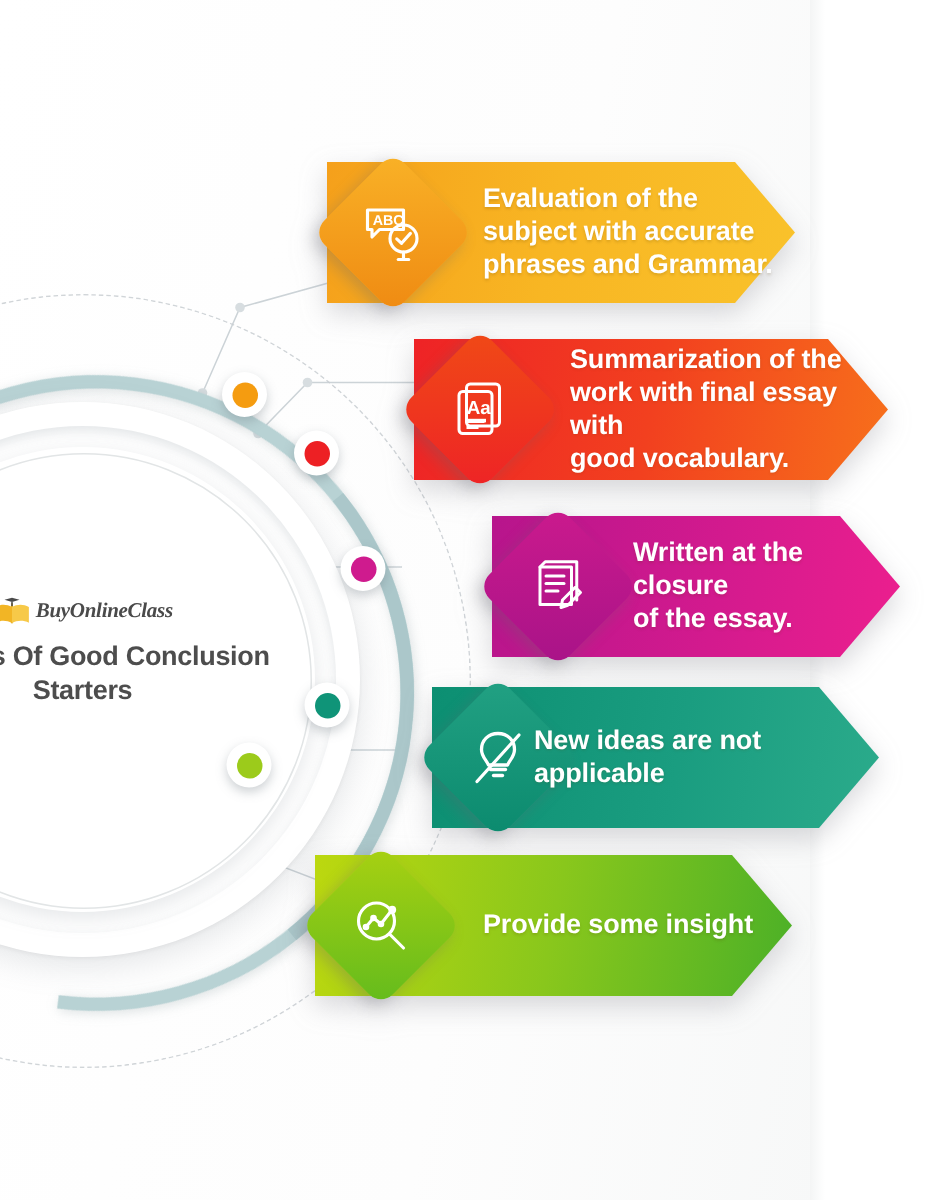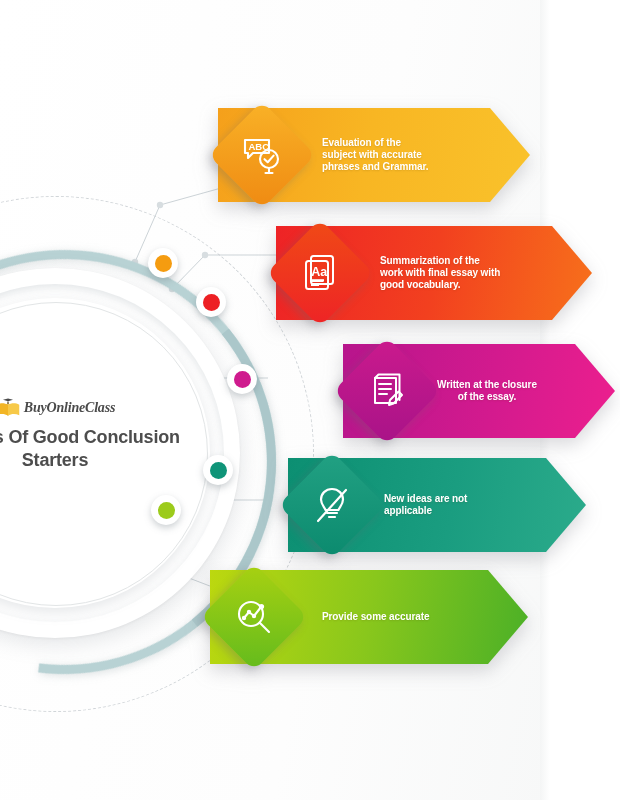--- a/index.html
+++ b/index.html
@@ -103,21 +103,21 @@
   }
   .tab{
     position:absolute;left:6px;top:9px;width:76px;height:76px;border-radius:11px;
     transform:rotate(45deg);
     display:flex;align-items:center;justify-content:center;
     box-shadow:0 5px 10px rgba(100,100,110,.30);
   }
   .tab svg{transform:rotate(-45deg);}
   .btext{
     position:relative;z-index:3;color:#ffffff;font-weight:700;
-    font-size:10px;line-height:1.22;letter-spacing:-.1px;
+    font-size:18px;line-height:1.22;letter-spacing:-.1px;
     text-shadow:0 1px 2px rgba(90,60,0,.18);
     white-space:pre-line;
   }
 </style>
 </head>
 <body>
 
 <div id="stage">
 
   <div class="bg-panel"></div>
@@ -217,21 +217,21 @@
         </g>
         <rect x="12" y="28.2" width="14" height="2.4" fill="#ffffff"></rect>
         <text x="13.2" y="25" fill="#ffffff" font-family="Liberation Sans, sans-serif" font-size="12.5" font-weight="700">Aa</text>
       </svg>
     </div>
     <div class="btext" style="margin-left:104px;">Summarization of the
 work with final essay with
 good vocabulary.</div>
   </div>
 
-  <div class="banner" style="left:343px;top:344px;width:272px;text-align:center;">
+  <div class="banner" style="left:328px;top:344px;width:272px;">
     <div class="bar" style="background:linear-gradient(100deg,#b7158c 0%,#d31a8e 55%,#ec1f8e 100%);"></div>
     <div class="tab" style="background:linear-gradient(135deg,#cb1a8d 0%,#a81388 100%);">
       <svg width="44" height="44" viewBox="0 0 44 44">
         <g fill="none" stroke="#ffffff" stroke-width="2" stroke-linejoin="round" stroke-linecap="round">
           <path d="M10 9 H31 V34 H10 Z"></path>
           <path d="M10 9 L13.5 5.5 H34.5 V31"></path>
           <path d="M14 15 H26"></path>
             <path d="M14 20 H26"></path>
             <path d="M14 25 H22"></path>
           <path d="M25 31 L33.5 22.5 L37 26 L28.5 34.5 L24 36 Z"></path>
@@ -247,37 +247,37 @@
     <div class="tab" style="background:linear-gradient(135deg,#22a183 0%,#0b8a6e 100%);">
       <svg width="44" height="44" viewBox="0 0 44 44">
         <g fill="none" stroke="#ffffff" stroke-width="2.2" stroke-linejoin="round" stroke-linecap="round">
           <path d="M22 6 C28.6 6 33 10.8 33 16.6 C33 21.4 29.6 23.8 28.4 27 L15.6 27 C14.4 23.8 11 21.4 11 16.6 C11 10.8 15.4 6 22 6 Z"></path>
           <path d="M17 30 H27"></path>
             <path d="M19 34 H25"></path>
           <path d="M8 38 L36 7"></path>
         </g>
       </svg>
     </div>
-    <div class="btext" style="margin-left:96px;">New ideas are not
+    <div class="btext" style="margin-left:68px;">New ideas are not
 applicable</div>
   </div>
 
   <div class="banner" style="left:210px;top:570px;width:318px;">
     <div class="bar" style="background:linear-gradient(100deg,#bcd80f 0%,#89c71c 50%,#4bb027 100%);"></div>
     <div class="tab" style="background:linear-gradient(135deg,#a9d111 0%,#63bb1d 100%);">
       <svg width="44" height="44" viewBox="0 0 44 44">
         <g fill="none" stroke="#ffffff" stroke-width="2.1" stroke-linejoin="round" stroke-linecap="round">
           <circle cx="19" cy="19" r="12"></circle>
           <path d="M28 28 L37 37"></path>
           <path d="M12 23 L17 17 L22 21 L29 12"></path>
         </g>
         <g fill="#ffffff">
           <circle cx="12" cy="23" r="2.2"></circle>
             <circle cx="17" cy="17" r="2.2"></circle>
           <circle cx="22" cy="21" r="2.2"></circle>
             <circle cx="29.5" cy="11.5" r="2.6"></circle>
         </g>
       </svg>
     </div>
-    <div class="btext" style="margin-left:112px;">Provide some accurate</div>
+    <div class="btext" style="margin-left:112px;">Provide some insight</div>
   </div>
 
 </div>
 
 </body></html>

